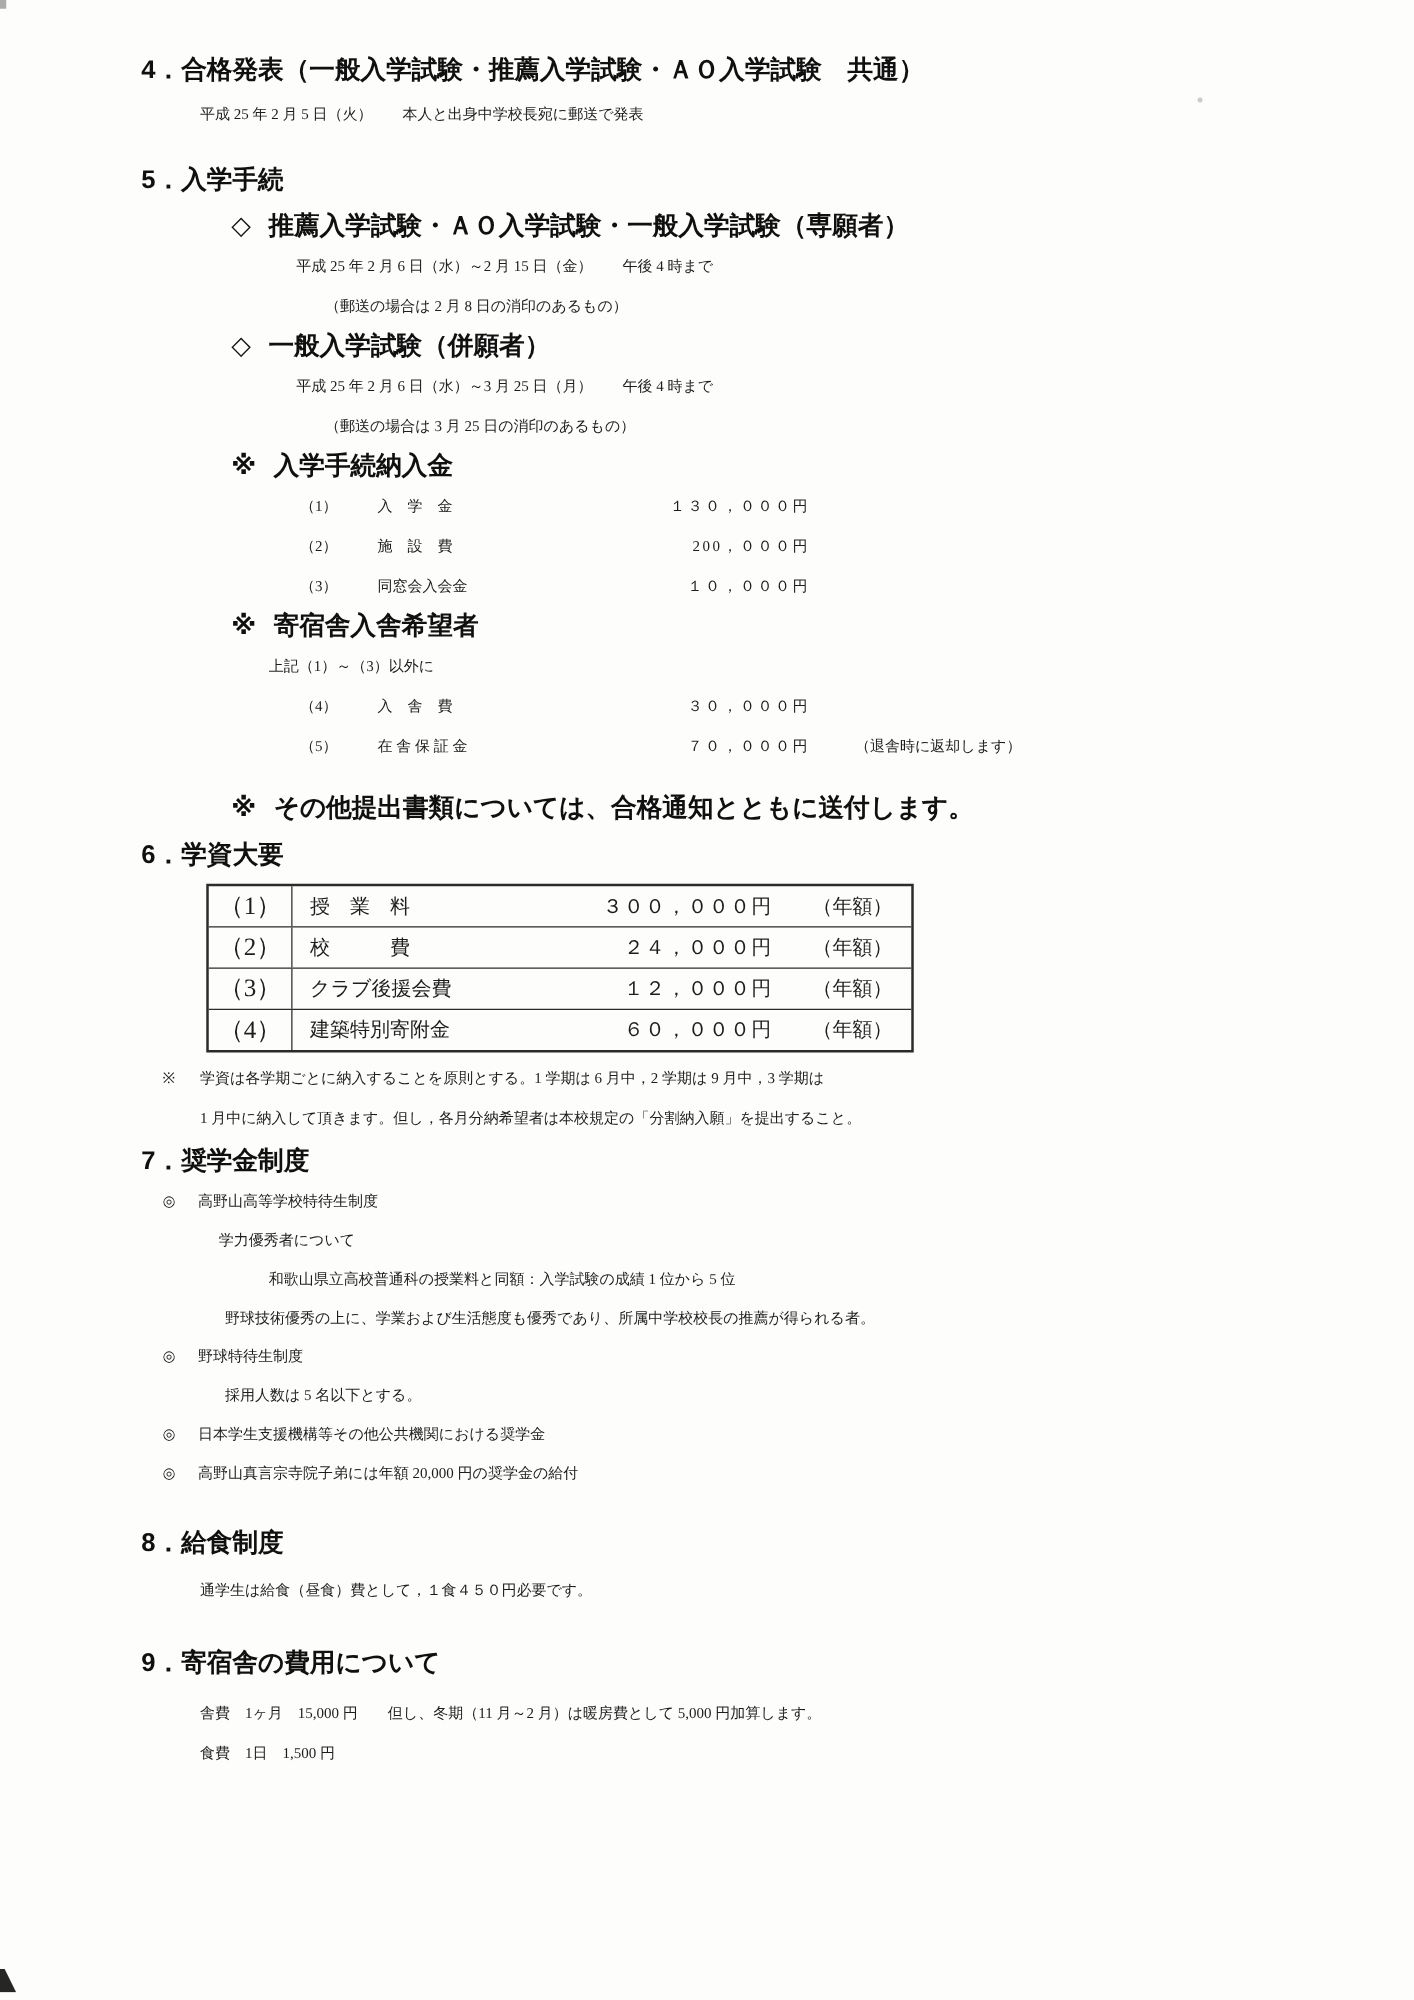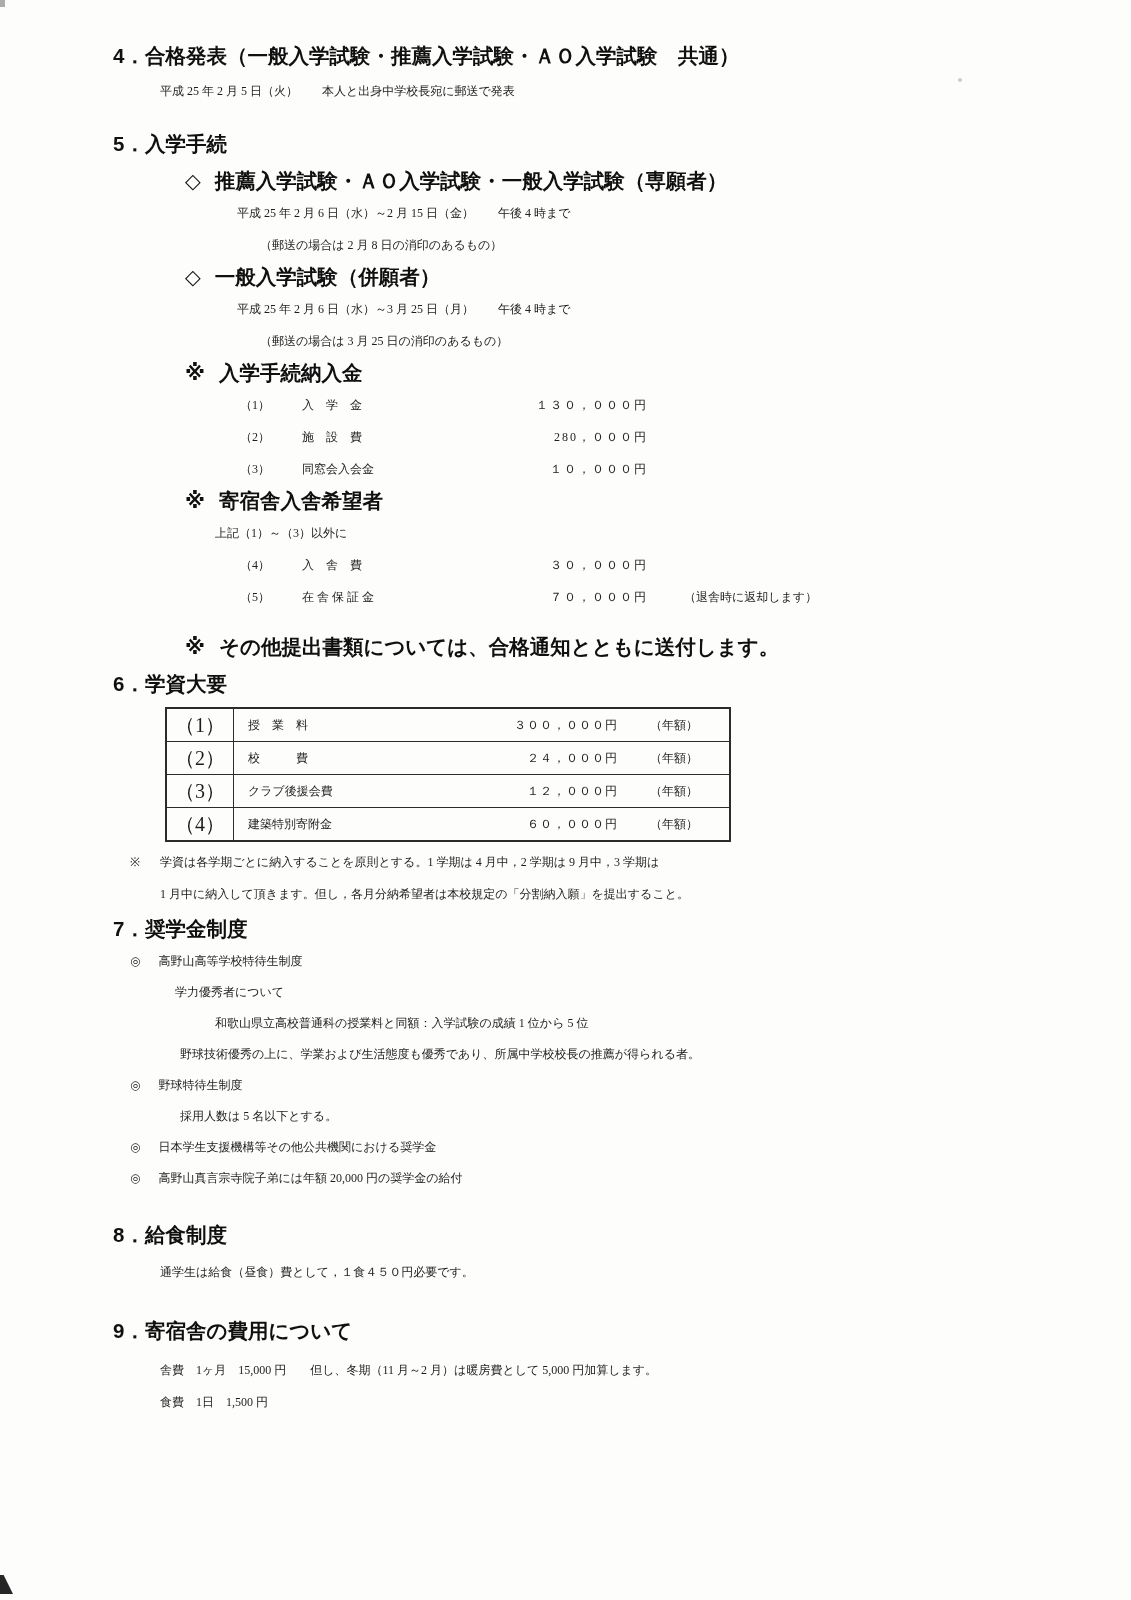--- a/index.html
+++ b/index.html
@@ -36,21 +36,21 @@
   .fee-num{width:62px;white-space:pre;}
   .fee-label{width:156px;white-space:pre;}
   .fee-amt{width:190px;text-align:right;letter-spacing:2px;white-space:pre;}
   .fee-note{margin-left:36px;white-space:pre;}
   
   .s6-table{border:2px solid var(--rule,#2b2b2b);width:566px;margin-left:52px;box-sizing:border-box;background:transparent;}
   .t-row{display:flex;height:32px;align-items:center;}
   .t-row + .t-row{border-top:1.6px solid var(--rule,#2b2b2b);}
   .t-num{width:66px;text-align:center;border-right:1.6px solid var(--rule,#2b2b2b);
          align-self:stretch;line-height:32px;font-size:20px;white-space:pre;}
-  .t-main{flex:1;display:flex;padding-left:14px;font-size:12px;}
+  .t-main{flex:1;display:flex;padding-left:14px;font-size:16px;}
   .t-label{width:198px;white-space:pre;}
   .t-amt{width:172px;text-align:right;letter-spacing:1px;white-space:pre;}
   .t-unit{margin-left:32px;white-space:pre;}
   
   .note-row{display:flex;}
   .note-marker{width:30px;white-space:pre;}
   
   .artifact{position:absolute;}
   .artifact-bl{left:0;bottom:6px;width:13px;height:19px;background:#262626;
                clip-path:polygon(0 0,28% 0,100% 100%,0 100%);}
@@ -78,21 +78,21 @@
   <div class="h in-b" style="line-height:32px"><span class="marker">※</span><span class="gap14">入学手続納入金</span></div>
 
   <div class="line fee-row in-e">
     <span class="fee-num">（1）</span>
     <span class="fee-label">入　学　金</span>
     <span class="fee-amt">１３０，０００円</span>
   </div>
   <div class="line fee-row in-e">
     <span class="fee-num">（2）</span>
     <span class="fee-label">施　設　費</span>
-    <span class="fee-amt">280，０００円</span>
+    <span class="fee-amt">200，０００円</span>
   </div>
   <div class="line fee-row in-e">
     <span class="fee-num">（3）</span>
     <span class="fee-label">同窓会入会金</span>
     <span class="fee-amt">１０，０００円</span>
   </div>
 
   <div class="h in-b" style="line-height:32px"><span class="marker">※</span><span class="gap14">寄宿舎入舎希望者</span></div>
   <div class="line in-f">上記（1）～（3）以外に</div>
 
@@ -142,21 +142,21 @@
       <div class="t-main">
         <span class="t-label">建築特別寄附金</span>
         <span class="t-amt">６０，０００円</span>
         <span class="t-unit">（年額）</span>
       </div>
     </div>
   </div>
 
   <div class="line note-row in-g mt4">
     <span class="note-marker">※</span>
-    <span>学資は各学期ごとに納入することを原則とする。1 学期は 4 月中，2 学期は 9 月中，3 学期は</span>
+    <span>学資は各学期ごとに納入することを原則とする。1 学期は 6 月中，2 学期は 9 月中，3 学期は</span>
   </div>
   <div class="line in-a">1 月中に納入して頂きます。但し，各月分納希望者は本校規定の「分割納入願」を提出すること。</div>
 
   <div class="h mt2">7．奨学金制度</div>
 
   <div class="line lh31 in-g"><span class="marker">◎</span><span class="gap18">高野山高等学校特待生制度</span></div>
   <div class="line lh31 in-h">学力優秀者について</div>
   <div class="line lh31 in-f">和歌山県立高校普通科の授業料と同額：入学試験の成績 1 位から 5 位</div>
 
   <div class="line lh31 in-i">野球技術優秀の上に、学業および生活態度も優秀であり、所属中学校校長の推薦が得られる者。</div>

